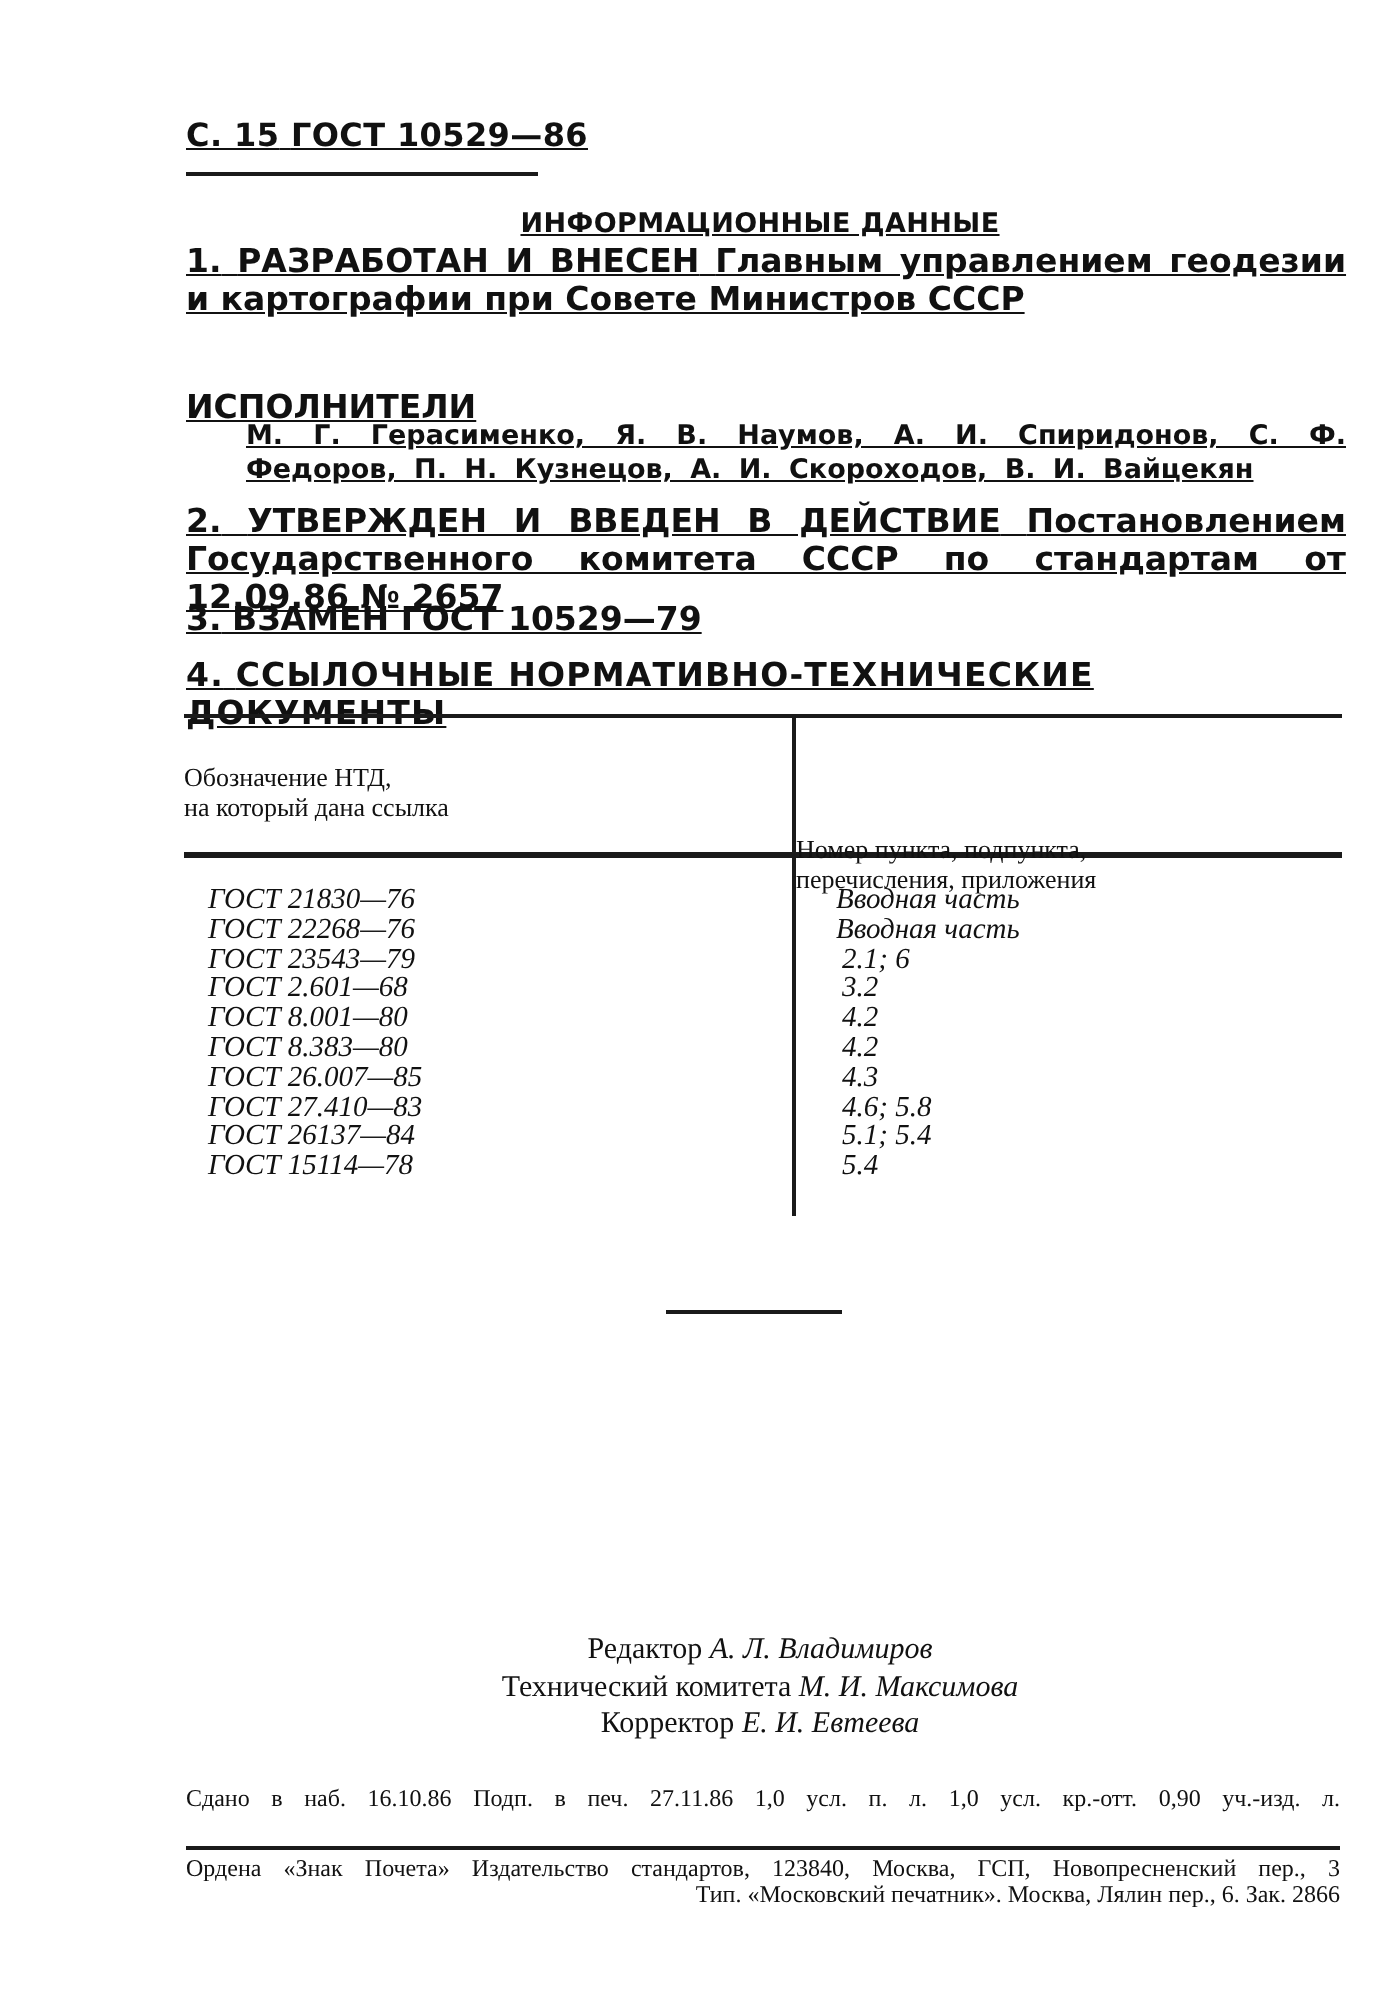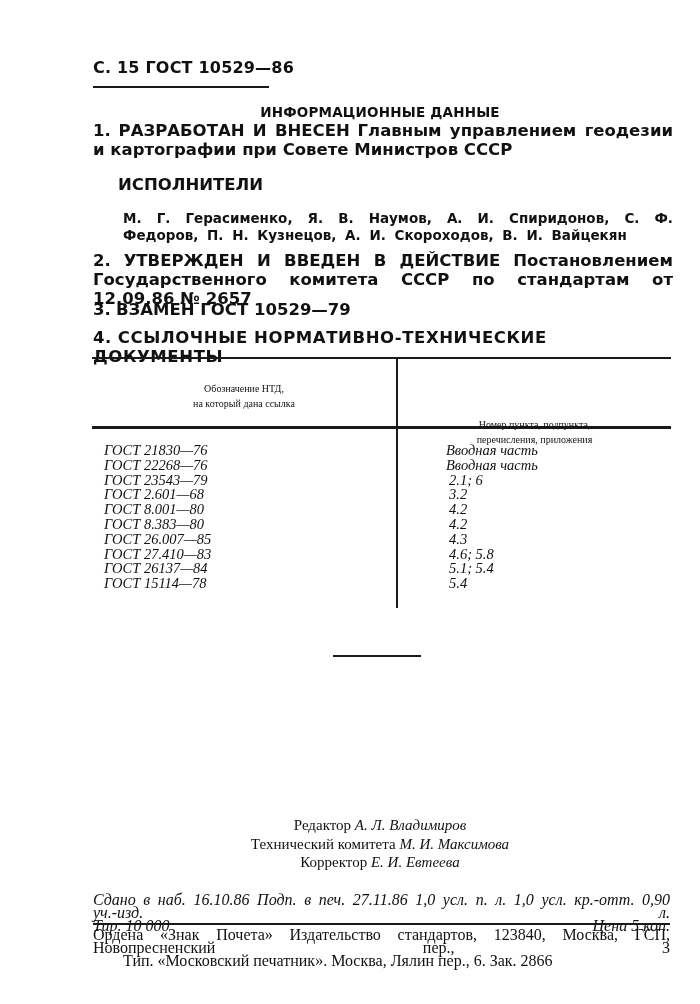--- a/index.html
+++ b/index.html
@@ -1,63 +1,63 @@
 <!DOCTYPE html>
 <html><head>
 <meta charset="utf-8">
 <style>
   html, body { margin: 0; padding: 0; background: #ffffff; }
   body { width: 700px; height: 1004px; position: relative; overflow: hidden; color: #111; }
   .abs { position: absolute; }
-  .sans { font-family: "DejaVu Sans", "Liberation Sans", sans-serif; }
+  .sans { font-family: "DejaVu Sans", "Liberation Sans", sans-serif; text-decoration: underline; }
   .serif { font-family: "Liberation Serif", "DejaVu Serif", serif; }
   .b { font-weight: bold; }
   .rule { position: absolute; background: #1a1a1a; }
 
   #page-header { left: 93px; top: 58px; font-size: 16px; letter-spacing: 0.2px; }
   #header-rule { left: 93px; top: 86px; width: 176px; height: 2px; }
 
   #info-title { left: 0; width: 760px; top: 104px; text-align: center; font-size: 13.5px; font-weight: bold; letter-spacing: 0.2px; }
 
   .item { left: 93px; width: 580px; font-size: 16.5px; line-height: 19px; }
   .item .caps { font-weight: bold; }
   .item .rest { font-weight: 600; }
   #item1 { top: 121px; text-align: justify; text-align-last: left; }
-  #executors-title { left: 93px; top: 175px; font-size: 16.5px; font-weight: bold; margin-left: 25px; }
+  #executors-title { left: 93px; top: 194px; font-size: 16.5px; font-weight: bold; }
   #executors { left: 123px; width: 550px; top: 210px; font-size: 13.5px; font-weight: bold; line-height: 17px; text-align: justify; text-align-last: left; word-spacing: 4px; }
   #item2 { top: 251px; text-align: justify; text-align-last: left; }
   #item3 { top: 300px; }
   #item4 { top: 328px; letter-spacing: 0.6px; }
 
   
   #tbl-top { left: 92px; top: 357px; width: 579px; height: 2px; }
   #tbl-head-bottom { left: 92px; top: 426px; width: 579px; height: 3px; }
   #tbl-vline { left: 396px; top: 359px; width: 1.5px; height: 249px; }
-  .th { font-size: 10px; line-height: 15px; text-align: center; }
+  .th { font-size: 13px; line-height: 15px; text-align: left; }
   #th-left { left: 92px; width: 304px; top: 381px; }
   #th-right { left: 398px; width: 273px; top: 381px; margin-top: 36px; }
   .col { font-size: 14.5px; line-height: 14.8px; }
   #col-left { left: 104px; top: 443px; }
-  #col-right { left: 418px; top: 443px; margin-left: 28px; }
+  #col-right { left: 418px; top: 443px; }
   #col-left .row, #col-right .row { white-space: pre; height: 14.8px; font-style: italic; }
   #col-right .indent { padding-left: 3px; }
   #end-rule { left: 333px; top: 655px; width: 88px; height: 1.5px; }
 
   
   #editors { left: 0; width: 760px; top: 816px; font-size: 15px; line-height: 18.5px; text-align: center; }
   #editors i { font-style: italic; }
 
   
-  #imprint1 { left: 93px; top: 893px; width: 577px; font-size: 16px; line-height: 13px; font-style: italic; }
+  #imprint1 { left: 93px; top: 893px; width: 577px; font-size: 12px; line-height: 13px; }
   #imprint1 .line1 { text-align: justify; text-align-last: justify; word-spacing: 2px; }
   #imprint1 .line2 { display: flex; justify-content: space-between; }
   #imprint-rule { left: 93px; top: 923px; width: 577px; height: 1.5px; }
-  #imprint2 { left: 93px; top: 928px; width: 577px; font-size: 16px; line-height: 13px; }
+  #imprint2 { left: 93px; top: 928px; width: 577px; font-size: 12px; line-height: 13px; }
   #imprint2 .line1 { text-align: justify; text-align-last: justify; }
-  #imprint2 .line2 { text-align: left; padding-left: 30px; }
+  #imprint2 .line2 { text-align: right; padding-left: 30px; }
 </style>
 </head>
 <body>
 
 <div id="page-header" class="abs sans b">
   <span>С. 15</span>
   <span>ГОСТ 10529—86</span>
 </div>
 <div id="header-rule" class="rule"></div>
 
@@ -139,22 +139,18 @@
     <i>М. И. Максимова</i>
   </div>
   <div>
     <span>Корректор</span>
     <i>Е. И. Евтеева</i>
   </div>
 </div>
 
 <div id="imprint1" class="abs serif">
   <div class="line1">Сдано в наб. 16.10.86 Подп. в печ. 27.11.86 1,0 усл. п. л. 1,0 усл. кр.-отт. 0,90 уч.-изд. л.</div>
-  <div class="line2">
-    <span>Тир. 10 000</span>
-    <span>Цена 5 коп.</span>
-  </div>
 </div>
 <div id="imprint-rule" class="rule"></div>
 <div id="imprint2" class="abs serif">
   <div class="line1">Ордена «Знак Почета» Издательство стандартов, 123840, Москва, ГСП, Новопресненский пер., 3</div>
   <div class="line2">Тип. «Московский печатник». Москва, Лялин пер., 6. Зак. 2866</div>
 </div>
 
 </body></html>

